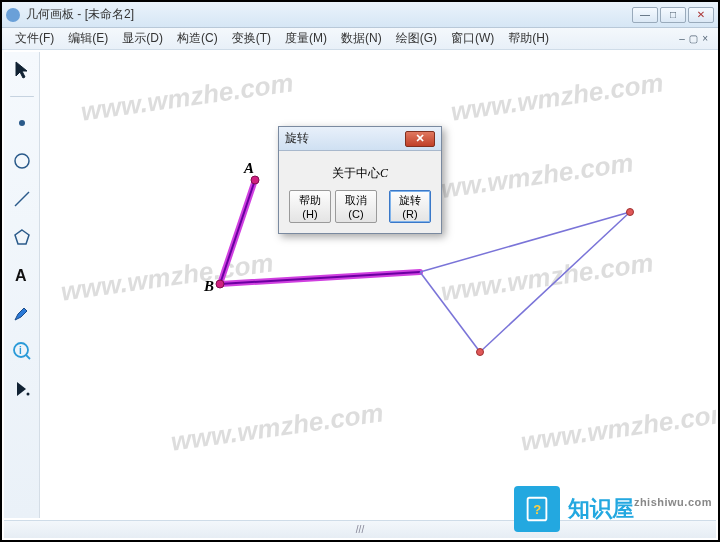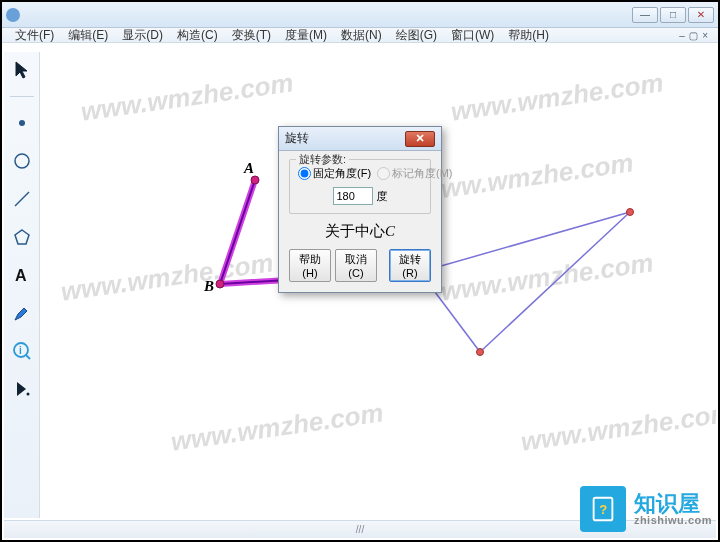--- a/index.html
+++ b/index.html
@@ -4,21 +4,21 @@
 <style>
 * { margin: 0; padding: 0; box-sizing: border-box; font-family: "Microsoft YaHei", SimSun, Arial, sans-serif; }
 body { width: 720px; height: 542px; background: #fff; border: 2px solid #000; position: relative; overflow: hidden; }
 
 .titlebar { height: 26px; background: linear-gradient(#eaf3fb,#d6e6f5); display: flex; align-items: center; padding: 0 4px; font-size: 12px; color: #333; border-bottom: 1px solid #b8c8d8; }
 .titlebar .appicon { width: 14px; height: 14px; border-radius: 50%; background: #6aa0d8; margin-right: 6px; }
 .titlebar .winbtns { margin-left: auto; display: flex; gap: 2px; }
 .titlebar .winbtn { width: 26px; height: 16px; border: 1px solid #9ab; background: linear-gradient(#f5faff,#dbe8f5); border-radius: 2px; display: flex; align-items: center; justify-content: center; font-size: 10px; color: #456; }
 .titlebar .winbtn.close { color: #a33; }
 
-.menubar { height: 15px; background: linear-gradient(#f4f8fc,#e8f0f8); border-bottom: 1px solid #cfdce8; display: flex; align-items: center; padding: 2px 6px; font-size: 12px; color: #333; }
+.menubar { height: 22px; background: linear-gradient(#f4f8fc,#e8f0f8); border-bottom: 1px solid #cfdce8; display: flex; align-items: center; padding: 2px 6px; font-size: 12px; color: #333; }
 .menubar .menuitem { padding: 0 7px; white-space: nowrap; cursor: default; }
 .menubar .mdi { margin-left: auto; display:flex; gap:4px; padding-right:4px;}
 .menubar .mdi span { font-size: 10px; color:#567; }
 
 .workarea { position: absolute; top: 50px; left: 2px; right: 2px; bottom: 22px; background: #fff; display: flex; }
 .toolbar { width: 36px; background: linear-gradient(#f5f9fd,#eaf1f8); border-right: 1px solid #d4dde6; display: flex; flex-direction: column; align-items: center; padding-top: 4px; gap: 10px; }
 .toolbtn { width: 28px; height: 28px; display: flex; align-items: center; justify-content: center; color: #2a5a8a; border-radius: 3px; }
 .toolbtn svg { width: 20px; height: 20px; }
 .toolbtn.sep { height:1px; width:24px; background:#c6d3e0; padding:0; margin:2px 0;}
 
@@ -35,39 +35,40 @@
 .dialog .dtitle { height: 24px; background: linear-gradient(#e8f0fa,#cfe0f2); border-bottom: 1px solid #a8b8cc; display: flex; align-items: center; padding: 0 6px; font-size: 12px; color: #222; gap: 44px; }
 .dialog .dclose { margin-left: auto; width: 30px; height: 16px; background: linear-gradient(#e07860,#c04028); border:1px solid #803020; border-radius:2px; color:#fff; display:flex; align-items:center; justify-content:center; font-size:11px; font-weight:bold;}
 .dialog .dbody { padding: 8px 10px 10px; }
 .dialog .grp { border: 1px solid #c8c8c8; border-radius:2px; padding: 6px 8px 8px; margin-bottom: 8px; position:relative;}
 .dialog .grplabel { position:absolute; top:-8px; left:6px; background:#f0f0f0; padding:0 3px; font-size:11px; color:#333;}
 .dialog .radios { display:flex; gap:6px; align-items:center; font-size:11px; margin-bottom:6px; white-space:nowrap;}
 .dialog .radios label { display:flex; align-items:center; gap:2px; }
 .dialog .radios .disabled { color:#9a9a9a; }
 .dialog input[type=text] { width: 40px; height: 18px; border:1px solid #8aa; font-size:11px; text-align:left; padding:0 3px; }
 .dialog .degrow { display:flex; align-items:center; justify-content:center; gap:4px; font-size:11px; }
-.dialog .center { text-align:center; font-size:15px; margin: 6px 0 8px; }
+.dialog .center { text-align:center; font-size:12px; margin: 6px 0 8px; }
 .dialog .center i { font-family:"Times New Roman",serif; font-style:italic;}
 .dialog .btns { display:flex; gap:4px; justify-content:center; }
 .dialog button { font-size:11px; padding: 2px 6px; background: linear-gradient(#fdfdfd,#e4e4e4); border:1px solid #9a9a9a; border-radius:2px; min-width:42px; }
 .dialog button.default { border:1px solid #3a78c8; box-shadow: 0 0 0 1px #7fb2ea inset; margin-left: 8px; }
 
 
 .brand { position:absolute; right:6px; bottom:8px; display:flex; align-items:center; gap:8px; }
 .brand .logo { width:46px; height:46px; background:#23a8e0; border-radius:4px; display:flex; align-items:center; justify-content:center; }
 .brand .logo svg { width:30px; height:30px; }
-.brand .txt { display:flex; flex-direction:column; line-height:1.05; }
+.brand .txt { display:flex; line-height:1.05; }
 .brand .t1 { color:#23a8e0; font-size:22px; font-weight:bold; }
 .brand .t2 { color:#888; font-size:11px; letter-spacing:0.5px;font-weight:bold;}
 </style>
 </head>
 <body>
 
 <div class="titlebar">
   <div class="appicon"></div>
+  <span>几何画板 - [未命名2]</span>
   <div class="winbtns">
     <div class="winbtn">—</div>
     <div class="winbtn">□</div>
     <div class="winbtn close">✕</div>
   </div>
 </div>
 
 <div class="menubar">
   <div class="menuitem">文件(F)</div>
   <div class="menuitem">编辑(E)</div>
@@ -170,37 +171,20 @@
     <div class="ptlabel" style="left:164px; top:226px;">B</div>
   </div>
 </div>
 
 <div class="dialog">
   <div class="dtitle">
     <span>旋转</span>
     <div class="dclose">✕</div>
   </div>
   <div class="dbody">
-    <div class="grp">
-      <div class="grplabel">旋转参数:</div>
-      <div class="radios">
-        <label>
-          <input type="radio" checked="" style="">
-          <span>固定角度(F)</span>
-        </label>
-        <label class="disabled">
-          <input type="radio" disabled="" style="">
-          <span>标记角度(M)</span>
-        </label>
-      </div>
-      <div class="degrow">
-        <input type="text" value="180" style="">
-        <span>度</span>
-      </div>
-    </div>
     <div class="center">
       <span>关于中心</span><i>C</i>
     </div>
     <div class="btns">
       <button>帮助(H)</button>
       <button>取消(C)</button>
       <button class="default">旋转(R)</button>
     </div>
   </div>
 </div>

